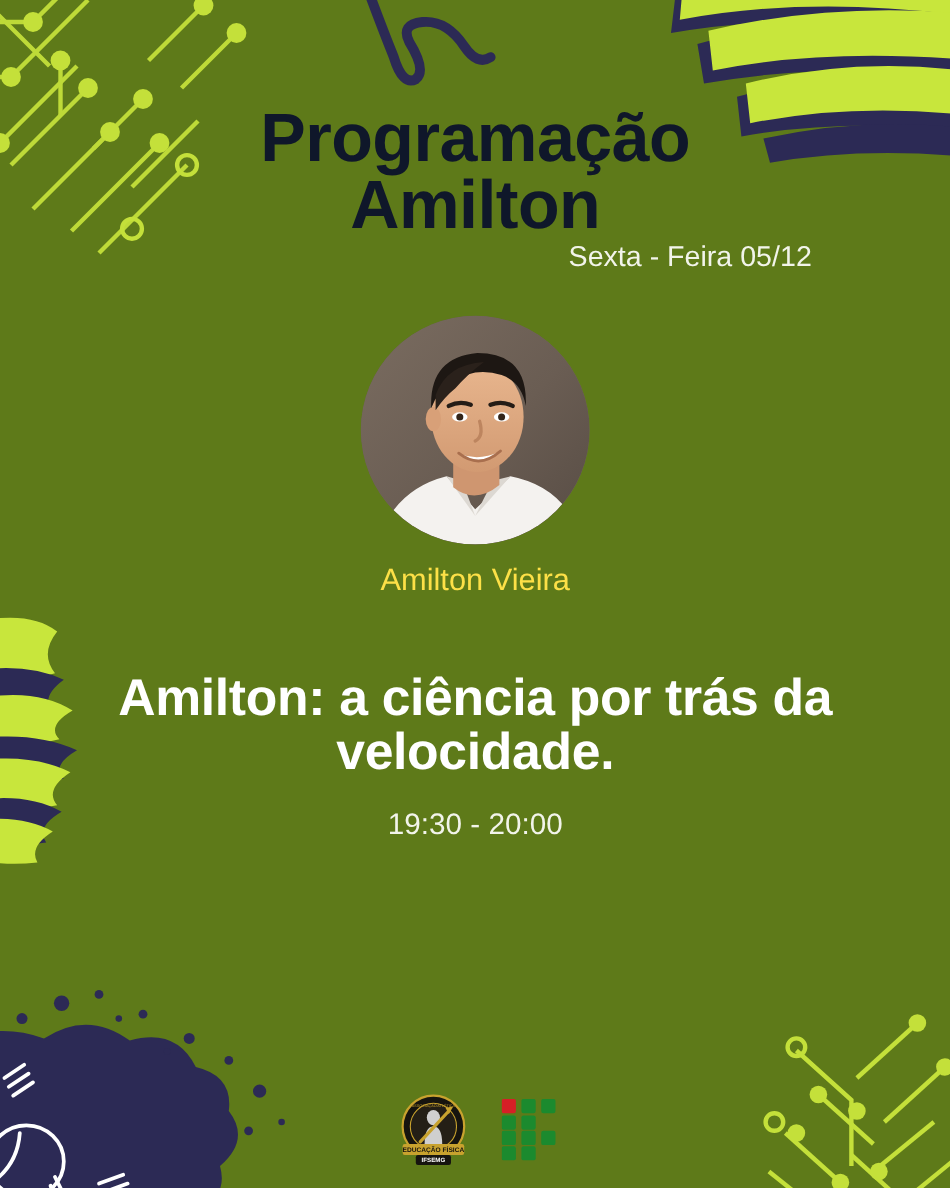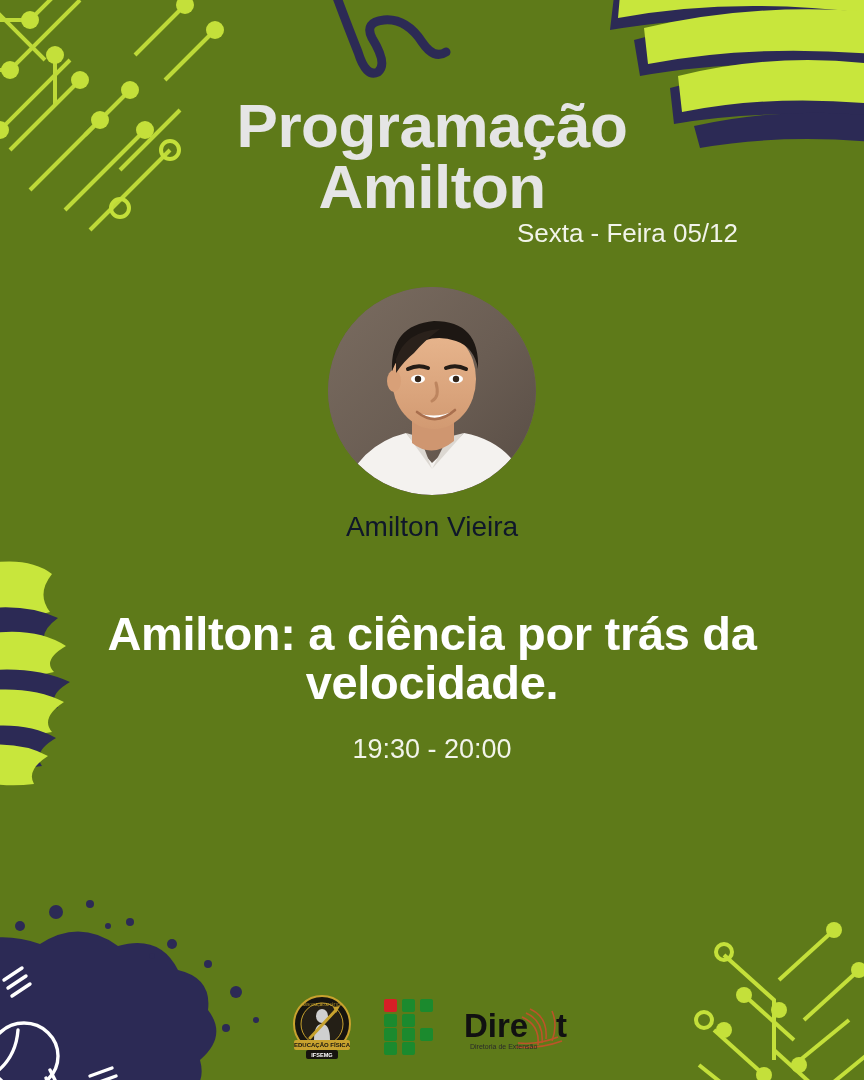--- a/index.html
+++ b/index.html
@@ -24,21 +24,21 @@
   .splat-bl{ left:-40px; bottom:-30px; width:320px; height:250px; }
 
   
   .content{ position:relative; z-index:5; width:100%; height:100%;
             display:flex; flex-direction:column; align-items:center; }
 
   .title{
     margin-top:96px;
     width:640px;
     text-align:center;
-    color:#e5e5e5;
+    color:#0f172a;
     font-size:62px;
     line-height:0.98;
     font-weight:700;
     letter-spacing:-0.5px;
   }
   .date{
     width:640px;
     text-align:right;
     color:#f2f4ea;
     font-size:26px;
@@ -49,21 +49,21 @@
   .avatar-wrap{ margin-top:38px; }
   .avatar{
     width:208px; height:208px; border-radius:50%;
     overflow:hidden; position:relative;
     background:#6d6158;
   }
   .avatar svg{ display:block; width:100%; height:100%; }
 
   .speaker{
     margin-top:16px;
-    color:#0f172a;
+    color:#fde047;
     font-size:28px;
     font-weight:400;
     text-align:center;
   }
 
   .session{
     margin-top:66px;
     width:700px;
     text-align:center;
     color:#ffffff;
@@ -323,30 +323,15 @@
           <rect x="18" y="15" width="13" height="13" rx="2"></rect>
           <rect x="0" y="29" width="13" height="13" rx="2"></rect>
           <rect x="18" y="29" width="13" height="13" rx="2"></rect>
           <rect x="36" y="29" width="13" height="13" rx="2"></rect>
           <rect x="0" y="43" width="13" height="13" rx="2"></rect>
           <rect x="18" y="43" width="13" height="13" rx="2"></rect>
         </g>
       </svg>
     </div>
 
-    <div class="logo">
-      <svg width="118" height="56" viewBox="0 0 118 56">
-        <g stroke="#c4512a" stroke-width="1.5" fill="none" opacity="0.95">
-          <path d="M70 10 Q88 18 86 40"></path>
-          <path d="M66 14 Q84 22 82 44"></path>
-          <path d="M62 18 Q80 26 78 46"></path>
-          <path d="M92 12 Q98 26 92 42"></path>
-          <path d="M58 44 Q78 46 98 38"></path>
-          <path d="M56 48 Q80 50 102 42"></path>
-        </g>
-        <text x="4" y="38" font-size="33" font-weight="bold" fill="#111111" font-family="'Liberation Sans', sans-serif">Dire</text>
-        <text x="96" y="38" font-size="33" font-weight="bold" fill="#111111" font-family="'Liberation Sans', sans-serif">t</text>
-        <text x="10" y="50" font-size="7" fill="#2a2a2a" font-family="'Liberation Sans', sans-serif">Diretoria de Extensão</text>
-      </svg>
-    </div>
 
   </div>
 </div>
 
 </body></html>

